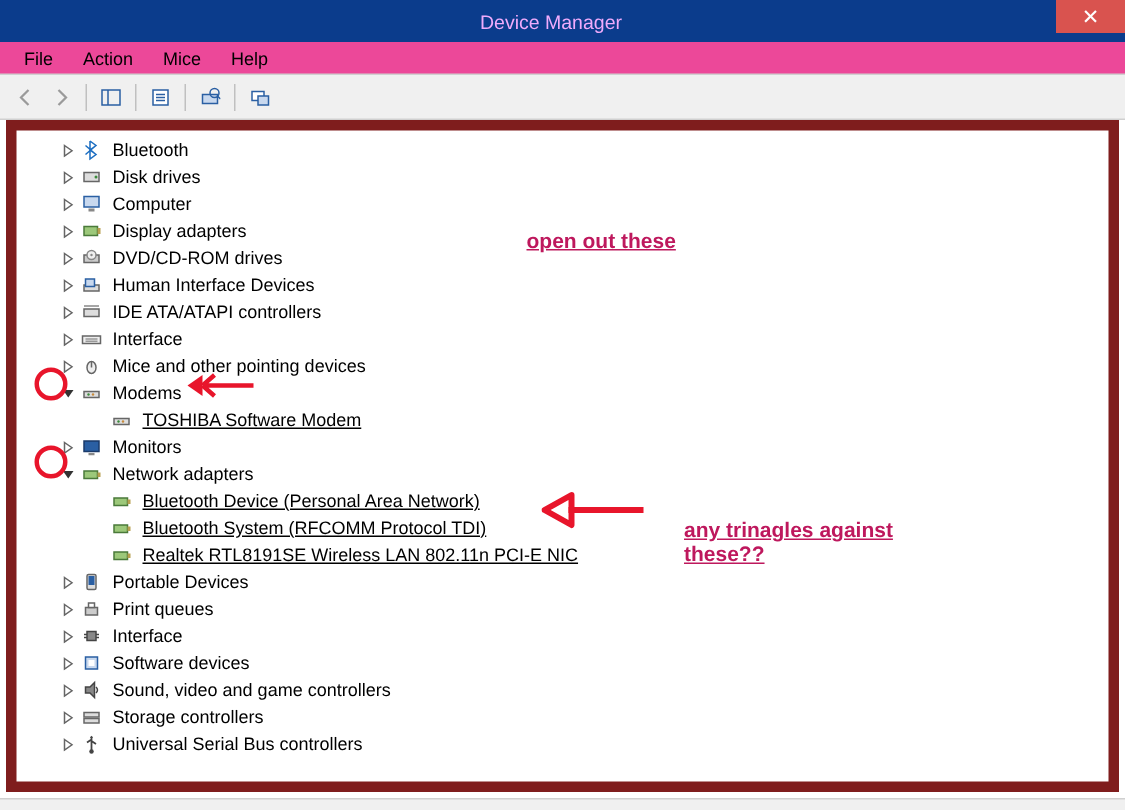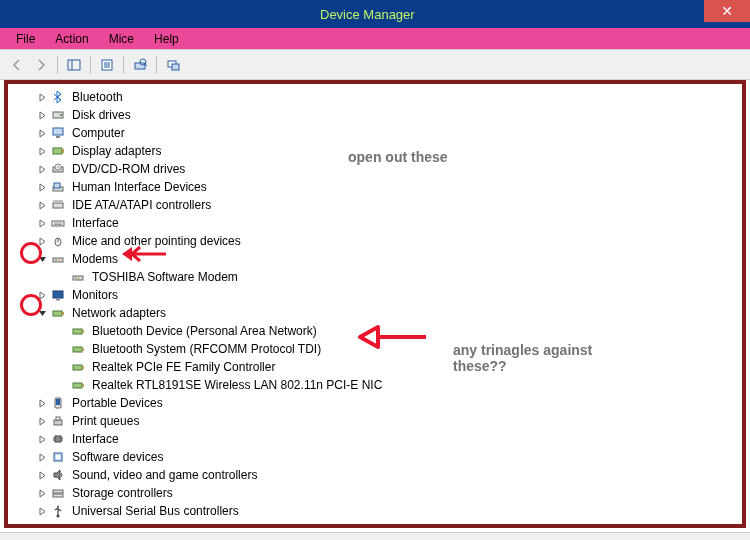--- a/index.html
+++ b/index.html
@@ -13,21 +13,21 @@
   }
   .titlebar {
     height: 28px;
     background: #0b3c8c;
     display: flex;
     align-items: center;
     position: relative;
   }
   .titlebar .title {
     margin-left: 320px;
-    color: #bef264;
+    color: #f0abfc;
     font-size: 13px;
   }
   .close-btn {
     position: absolute;
     right: 0; top: 0;
     width: 46px; height: 22px;
     background: #d9534f;
     display: flex;
     align-items: center;
     justify-content: center;
@@ -65,21 +65,21 @@
     cursor: pointer;
   }
   .tool-sep { width: 1px; height: 18px; background: #c0c0c0; margin: 0 3px; }
   .tool-btn svg { width: 14px; height: 14px; }
   .disabled { opacity: 0.45; pointer-events: none; }
   .content {
     position: relative;
     height: 448px;
     overflow: auto;
     padding: 4px 6px 4px 6px;
-    border: 4px solid #7f1d1d;
+    border: 7px solid #7f1d1d;
     margin: 0 4px 4px 4px;
   }
   .tree { list-style: none; margin: 0; padding: 0; }
   .tree li { display: block; }
   .node {
     display: flex;
     align-items: center;
     height: 18px;
     white-space: nowrap;
   }
@@ -97,29 +97,30 @@
   .dev-icon {
     width: 16px; height: 16px;
     margin-right: 4px;
     display: inline-flex;
     align-items: center;
     justify-content: center;
     flex: 0 0 16px;
   }
   .dev-icon svg { width: 14px; height: 14px; }
   .label { padding: 0 2px; }
-  .children { padding-left: 20px; list-style: none; margin: 0; }
+  .children { padding-left: 20px; list-style: none; margin: 0; text-decoration: underline; }
   .indent1 { padding-left: 22px; }
   
   .anno {
     position: absolute;
-    color: #737373;
+    color: #be185d;
     font-weight: bold;
     font-size: 14px;
     pointer-events: none;
+    text-decoration: underline;
   }
   .circle-anno {
     position: absolute;
     width: 22px; height: 22px;
     border: 3px solid #e8152b;
     border-radius: 50%;
     pointer-events: none;
   }
   .arrow-anno {
     position: absolute;
@@ -442,32 +443,20 @@
           </li>
         <li>
             <div class="node indent1">
           <span class="expander none"></span>
           <span class="dev-icon">
                 <svg viewBox="0 0 14 14">
                   <rect x="2" y="5" width="9" height="5" fill="#9cc87a" stroke="#4a7a3a"></rect>
                   <rect x="11" y="6" width="2" height="3" fill="#b8a050"></rect>
                 </svg>
               </span>
-          <span class="label">Realtek PCIe FE Family Controller</span>
-        </div>
-          </li>
-        <li>
-            <div class="node indent1">
-          <span class="expander none"></span>
-          <span class="dev-icon">
-                <svg viewBox="0 0 14 14">
-                  <rect x="2" y="5" width="9" height="5" fill="#9cc87a" stroke="#4a7a3a"></rect>
-                  <rect x="11" y="6" width="2" height="3" fill="#b8a050"></rect>
-                </svg>
-              </span>
           <span class="label">Realtek RTL8191SE Wireless LAN 802.11n PCI-E NIC</span>
         </div>
           </li>
       </ul>
     </li>
 
     <li>
         <div class="node indent1">
       <span class="expander">
             <svg viewBox="0 0 9 9">

